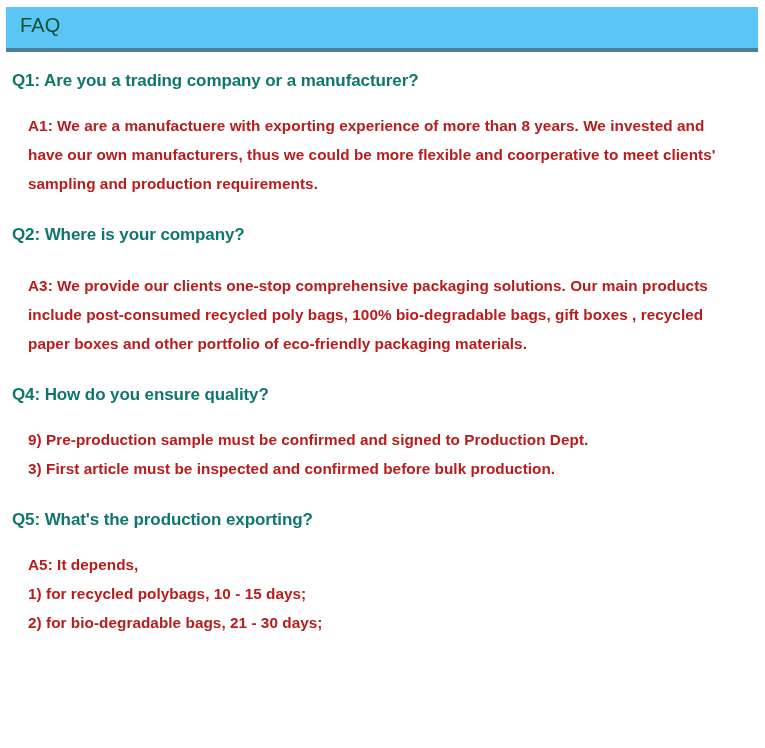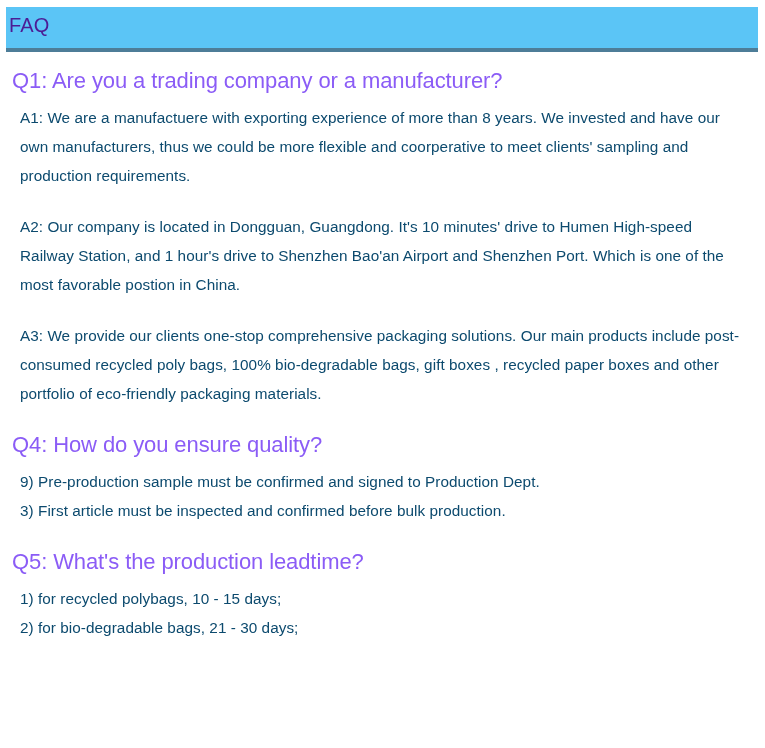--- a/index.html
+++ b/index.html
@@ -21,59 +21,59 @@
     left: 6px;
     top: 7px;
     width: 752px;
     height: 45px;
     background: #5BC5F6;
     border-bottom: 4px solid #4D7D98;
     box-sizing: border-box;
   }
   .faq-header-title {
     position: absolute;
-    left: 3px;
+    left: 14px;
     top: 8px;
     font-size: 20px;
     font-weight: 400;
-    color: #4c1d95;
+    color: #14532d;
     letter-spacing: 0.2px;
     line-height: 1;
   }
 
   
   .faq-body {
     position: absolute;
     left: 12px;
     top: 66px;
     width: 741px;
   }
 
   .faq-item {
     margin: 0 0 22px 0;
   }
   .faq-item:last-child {
     margin-bottom: 0;
   }
 
   .faq-question {
-    font-size: 22px;
-    font-weight: normal;
-    color: #8b5cf6;
+    font-size: 17px;
+    font-weight: bold;
+    color: #0f766e;
     line-height: 29px;
     margin: 0 0 0 0;
     letter-spacing: -0.1px;
   }
 
   .faq-answer {
     font-size: 15.3px;
-    font-weight: 400;
-    color: #0c4a6e;
+    font-weight: 700;
+    color: #b91c1c;
     line-height: 29px;
-    margin: 8px;
+    margin: 16px;
     letter-spacing: 0.05px;
   }
 
   .faq-answer-line {
     display: block;
   }
 </style>
 </head>
 <body>
 
@@ -84,41 +84,40 @@
 <div class="faq-body">
 
   <div class="faq-item">
     <div class="faq-question">Q1: Are you a trading company or a manufacturer?</div>
     <div class="faq-answer">
       <span class="faq-answer-line">A1: We are a manufactuere with exporting experience of more than 8 years. We invested and have our own manufacturers, thus we could be more flexible and coorperative to meet clients' sampling and production requirements.</span>
     </div>
   </div>
 
   <div class="faq-item">
-    <div class="faq-answer">
-      <span class="faq-answer-line">A2: Our company is located in Dongguan, Guangdong. It's 10 minutes' drive to Humen High-speed Railway Station, and 1 hour's drive to Shenzhen Bao'an Airport and Shenzhen Port. Which is one of the most favorable postion in China.</span>
-    </div>
+    <div class="faq-question">Q2: Where is your company?</div>
   </div>
 
   <div class="faq-item">
     <div class="faq-answer">
       <span class="faq-answer-line">A3: We provide our clients one-stop comprehensive packaging solutions. Our main products include post-consumed recycled poly bags, 100% bio-degradable bags, gift boxes , recycled paper boxes and other portfolio of eco-friendly packaging materials.</span>
     </div>
   </div>
 
   <div class="faq-item">
     <div class="faq-question">Q4: How do you ensure quality?</div>
     <div class="faq-answer">
       <span class="faq-answer-line">9) Pre-production sample must be confirmed and signed to Production Dept.</span>
       <span class="faq-answer-line">3) First article must be inspected and confirmed before bulk production.</span>
     </div>
   </div>
 
   <div class="faq-item">
-    <div class="faq-question">Q5: What's the production leadtime?</div>
+    <div class="faq-question">Q5: What's the production exporting?</div>
     <div class="faq-answer">
+      <span class="faq-answer-line">A5: It depends,</span>
       <span class="faq-answer-line">1) for recycled polybags, 10 - 15 days;</span>
       <span class="faq-answer-line">2) for bio-degradable bags, 21 - 30 days;</span>
 
     </div>
   </div>
 
 </div>
 
 </body></html>

